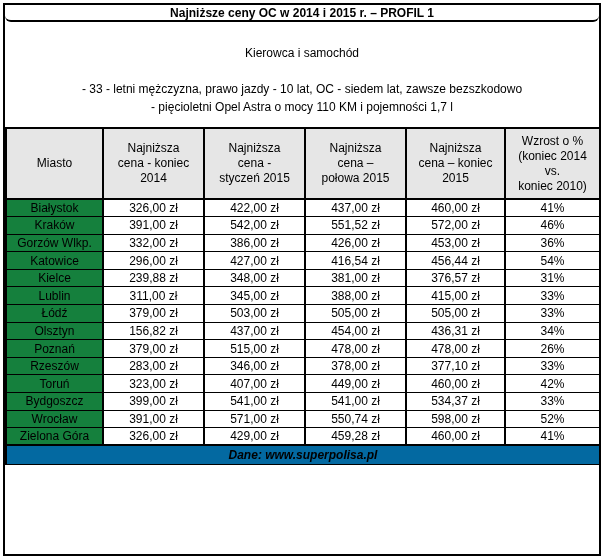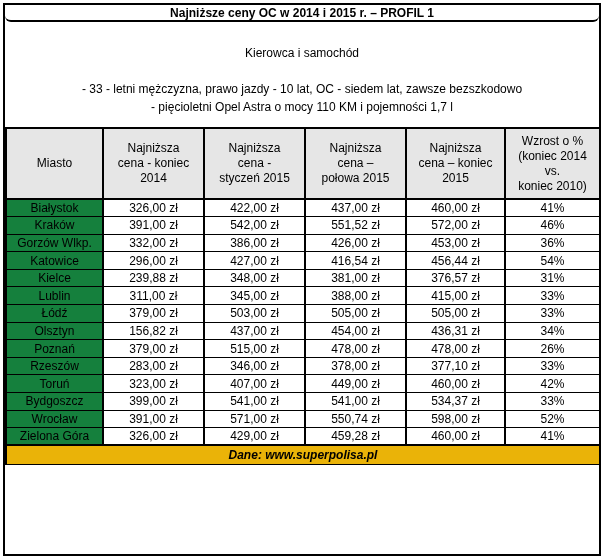--- a/index.html
+++ b/index.html
@@ -69,21 +69,21 @@
     border-top: 1px solid #000;
     border-bottom: 1px solid #000;
     height: 17.6px;
   }
   td.city { background: #15803d; }
   tr.footer-row td {
     border-top: 2px solid #000;
     font-weight: bold;
     font-style: italic;
     height: 19px;
-    background: #eab308;
+    background: #0369a1;
   }
   col.c-city   { width: 97px; }
   col.c-p1     { width: 101px; }
   col.c-p2     { width: 101px; }
   col.c-p3     { width: 101px; }
   col.c-p4     { width: 99px; }
   col.c-growth { width: 95px; }
 </style>
 </head>
 <body>

